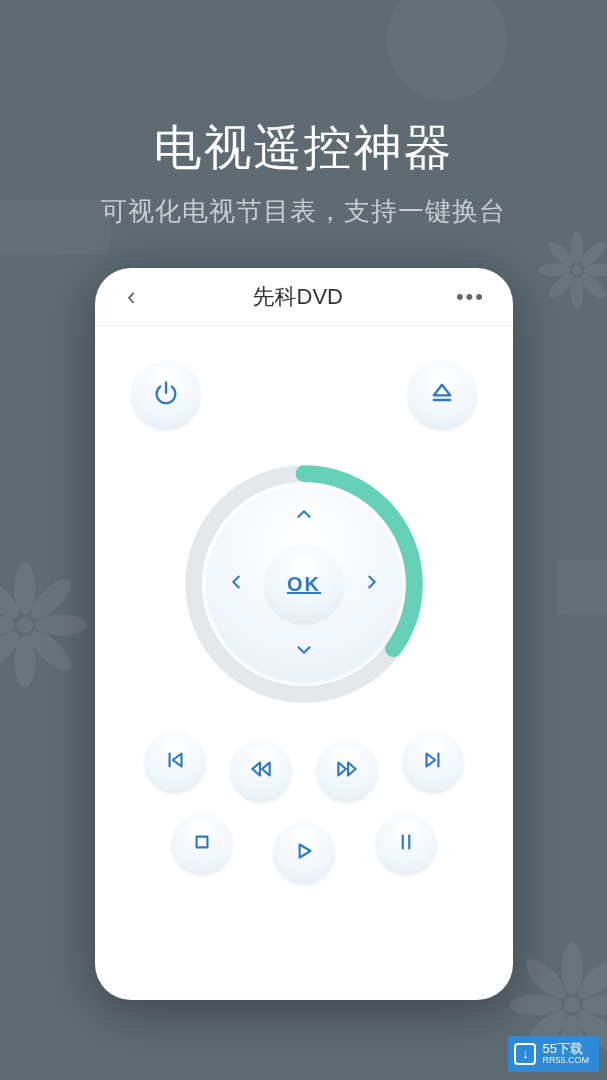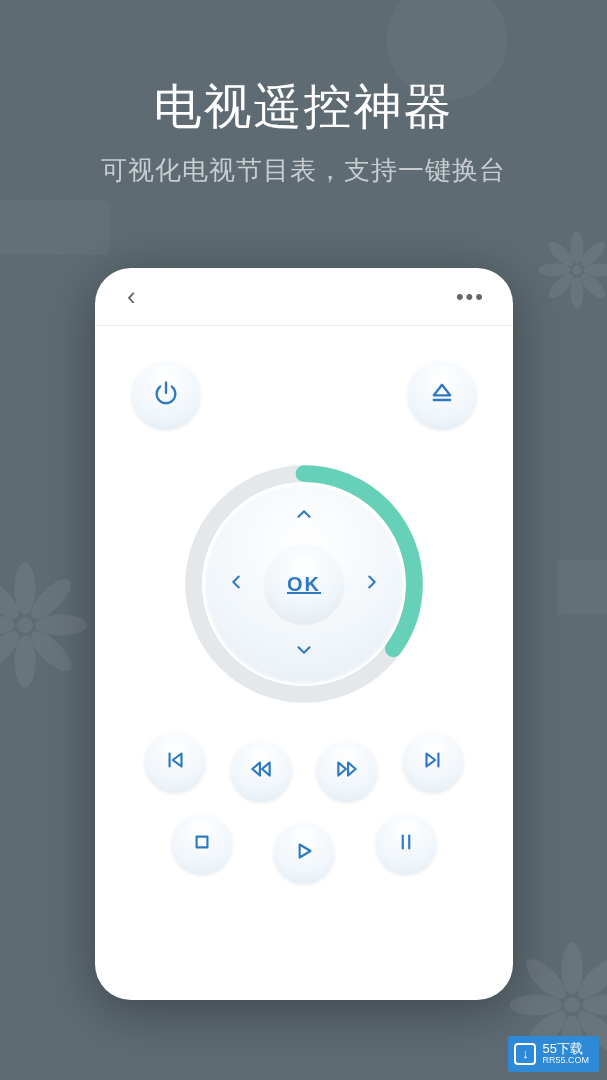--- a/index.html
+++ b/index.html
@@ -25,21 +25,21 @@
 .bg-flower { position: absolute; opacity: 0.07; }
 .bg-flower svg { width: 100%; height: 100%; }
 .bg-flower-1 { top: 230px; right: -10px; width: 80px; height: 80px; }
 .bg-flower-2 { top: 560px; left: -40px; width: 130px; height: 130px; }
 .bg-flower-3 { top: 940px; right: -30px; width: 130px; height: 130px; }
 .bg-ac { position: absolute; top: 200px; left: -10px; width: 120px; height: 55px; background: rgba(255,255,255,0.04); border-radius: 8px; }
 .bg-monitor { position: absolute; top: 560px; right: -20px; width: 70px; height: 55px; background: rgba(255,255,255,0.04); border-radius: 4px; }
 
 .header {
   text-align: center;
-  padding-top: 75px;
+  padding-top: 116px;
 }
 .title {
   color: #fff;
   font-size: 48px;
   font-weight: 400;
   letter-spacing: 2px;
 }
 .subtitle {
   color: #c8cdd0;
   font-size: 26px;
@@ -247,20 +247,21 @@
   <div class="title">电视遥控神器</div>
   <div class="subtitle">可视化电视节目表，支持一键换台</div>
 </div>
 
 <div class="phone">
 
   <div class="topbar">
     <div class="back">
       <span>‹</span>
     </div>
+    <div class="device-title">先科DVD</div>
     <div class="more">
       <span>•••</span>
     </div>
   </div>
 
   <div class="row-top">
     <div class="circle-btn md">
       <span>
         <svg viewBox="0 0 24 24">
             <path class="icon-stroke" d="M12 3v9"></path>

